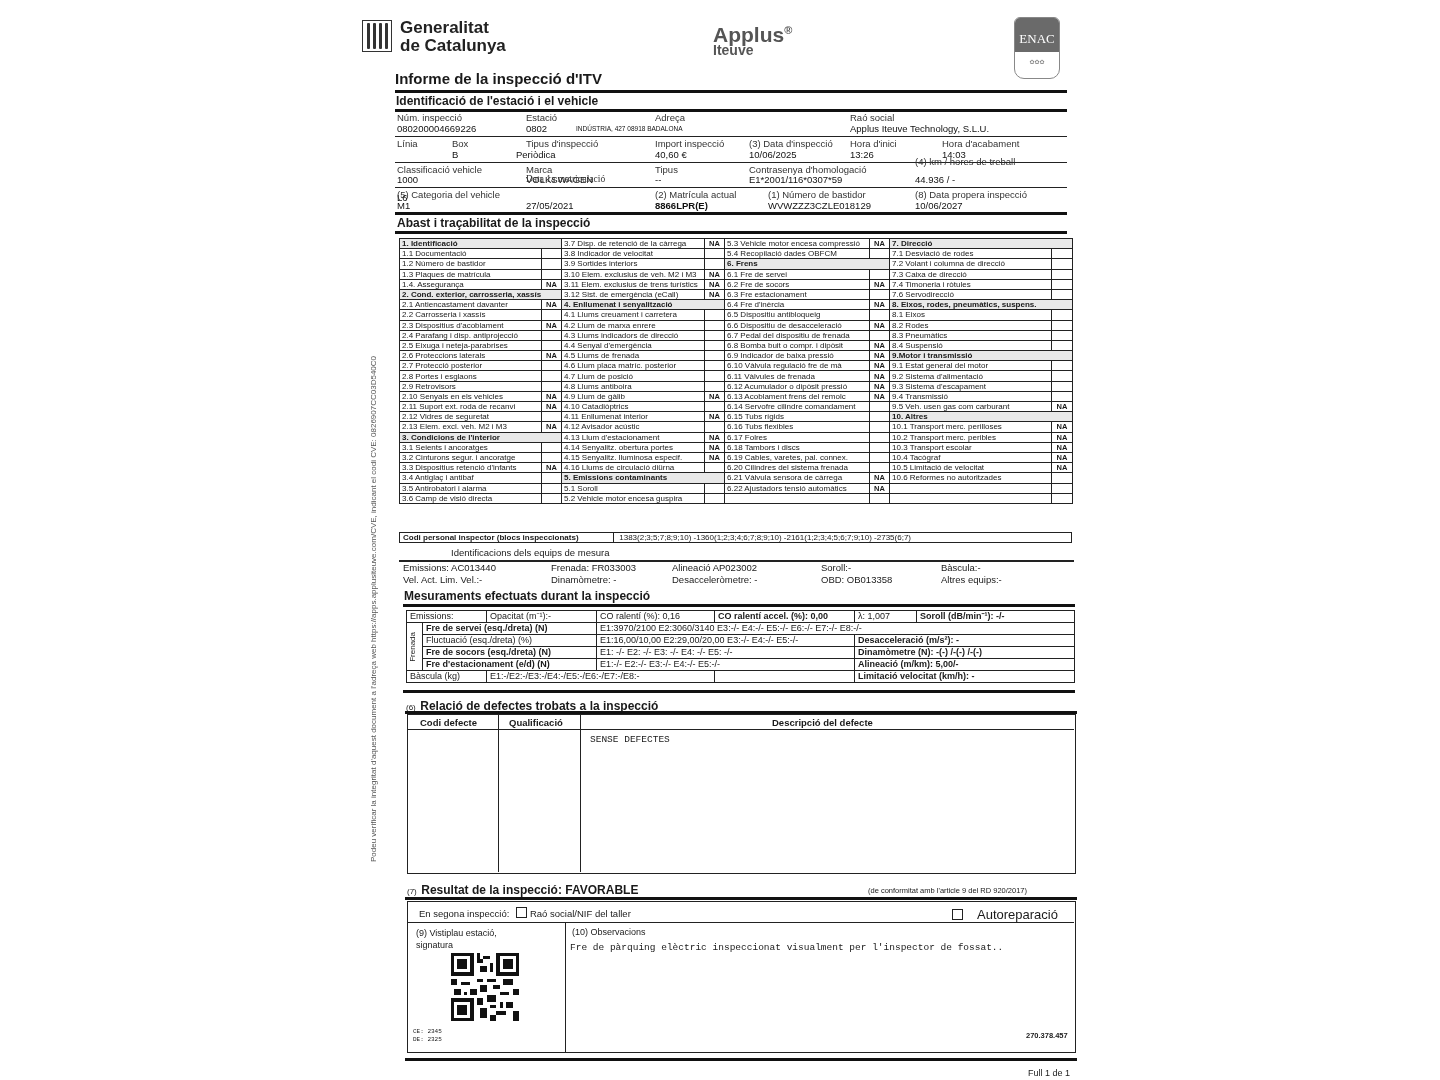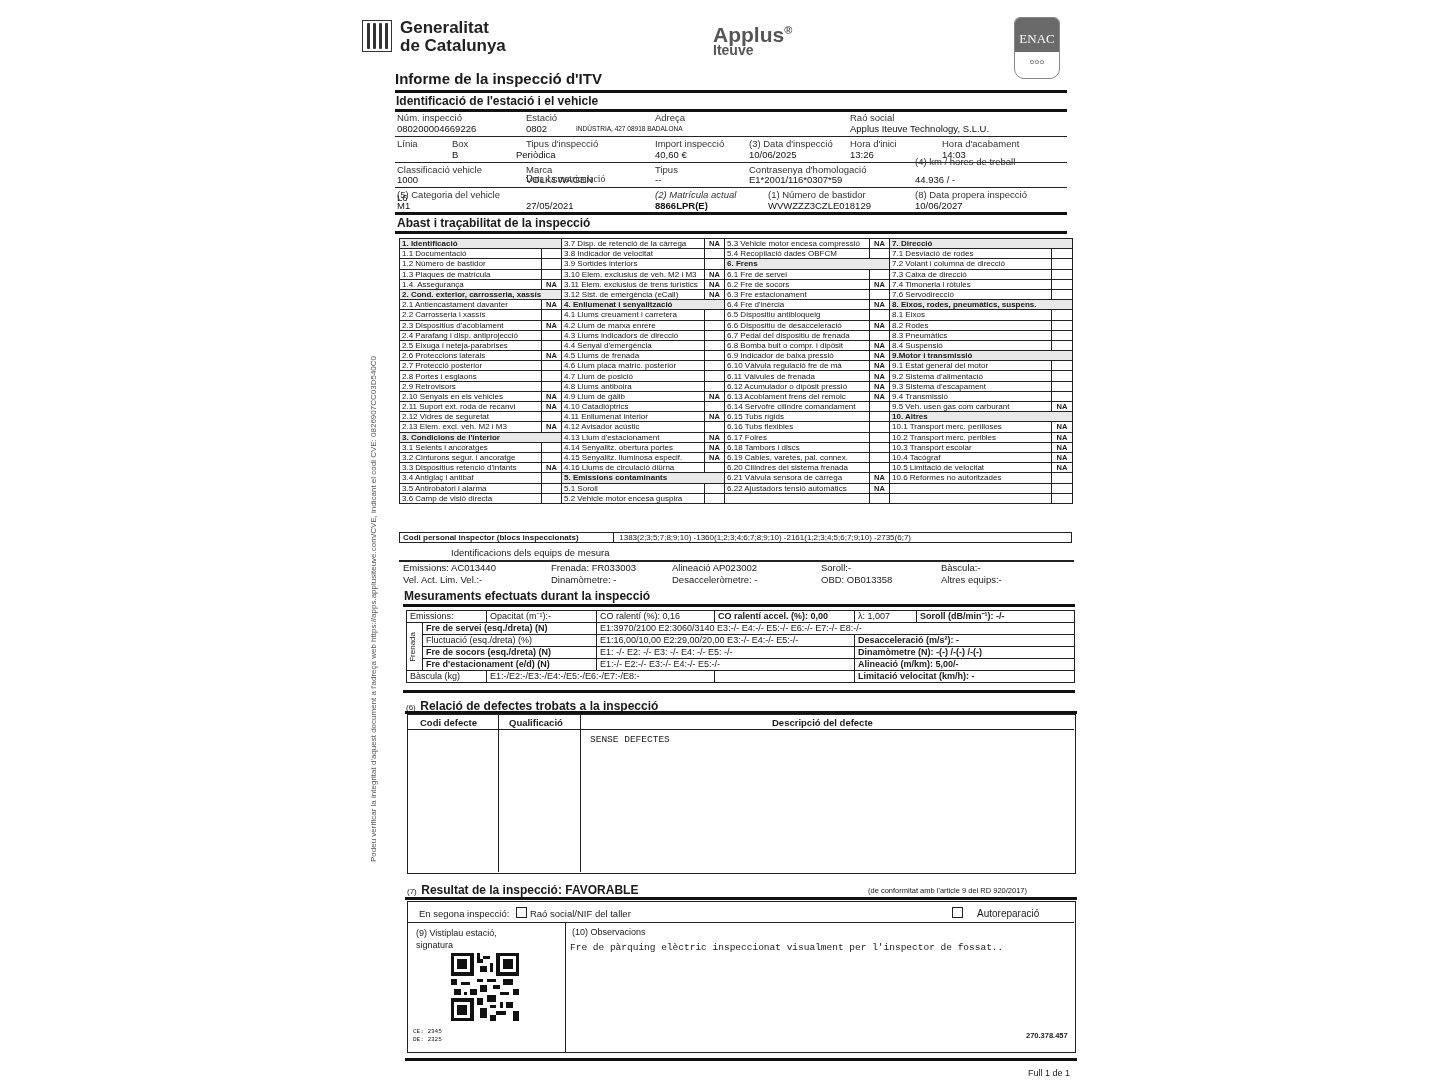--- a/index.html
+++ b/index.html
@@ -116,21 +116,21 @@
   <div class="abs idlabel" style="left:749px;top:164px;">Contrasenya d'homologació</div>
   <div class="abs idval" style="left:749px;top:174px;">E1*2001/116*0307*59</div>
   <div class="abs idlabel" style="left:915px;top:156px;">(4) km / hores de treball</div>
   <div class="abs idval" style="left:915px;top:174px;">44.936 / -</div>
   <div class="abs rule-thin" style="left:395px;top:187px;width:672px;"></div>
 
   <div class="abs idlabel" style="left:397px;top:189px;">(5) Categoria del vehicle</div>
   <div class="abs idval" style="left:397px;top:200px;">M1</div>
   <div class="abs idlabel" style="left:526px;top:174px;font-family:Liberation Serif, serif;">Data 1a matriculació</div>
   <div class="abs idval" style="left:526px;top:200px;">27/05/2021</div>
-  <div class="abs idlabel" style="left:655px;top:189px;font-style:italic;">(2) Matrícula actual</div>
+  <div class="abs idlabel" style="left:655px;top:189px;">(2) Matrícula actual</div>
   <div class="abs idval" style="left:655px;top:200px;font-weight:bold;">8866LPR(E)</div>
   <div class="abs idlabel" style="left:768px;top:189px;">(1) Número de bastidor</div>
   <div class="abs idval" style="left:768px;top:200px;">WVWZZZ3CZLE018129</div>
   <div class="abs idlabel" style="left:915px;top:189px;">(8) Data propera inspecció</div>
   <div class="abs idval" style="left:915px;top:200px;">10/06/2027</div>
   <div class="abs rule-thick" style="left:395px;top:212px;width:672px;"></div>
 
   <div class="abs section-h" style="left:397px;top:216px;">Abast i traçabilitat de la inspecció</div>
   <div class="abs rule-thick" style="left:395px;top:231px;width:672px;"></div>
 
@@ -488,21 +488,21 @@
     <span style="font-size:8px;">(7)</span>
     <span class="section-h">Resultat de la inspecció: FAVORABLE</span>
   </div>
   <div class="abs" style="left:868px;top:886px;font-size:7.5px;">(de conformitat amb l'article 9 del RD 920/2017)</div>
   <div class="abs rule-thick" style="left:405px;top:897px;width:672px;"></div>
   <div class="abs resultbox">
     <div class="abs" style="left:11px;top:5px;font-size:9.5px;">
       <span>En segona inspecció:</span>
       <span class="chkbox" style="margin-left:4px;"></span><span>Raó social/NIF del taller</span>
     </div>
-    <div class="abs" style="left:544px;top:5px;font-size:10px;">
+    <div class="abs" style="left:544px;top:5px;font-size:13px;">
       <span class="chkbox" style="margin-right:14px;"></span><span>Autoreparació</span>
     </div>
     <div class="abs" style="left:0;top:20px;width:666px;height:1px;background:#222;"></div>
     <div class="abs" style="left:157px;top:20px;width:1px;height:130px;background:#222;"></div>
     <div class="abs" style="left:8px;top:25px;width:110px;font-size:9px;line-height:12px;">(9) Vistiplau estació, signatura</div>
     <div class="abs mono" style="left:5px;top:126px;font-size:6px;line-height:8px;">
       <div>CE: 2345</div>
       <div>DE: 2325</div>
     </div>
     <div class="abs" style="left:164px;top:25px;font-size:9px;">(10) Observacions</div>

